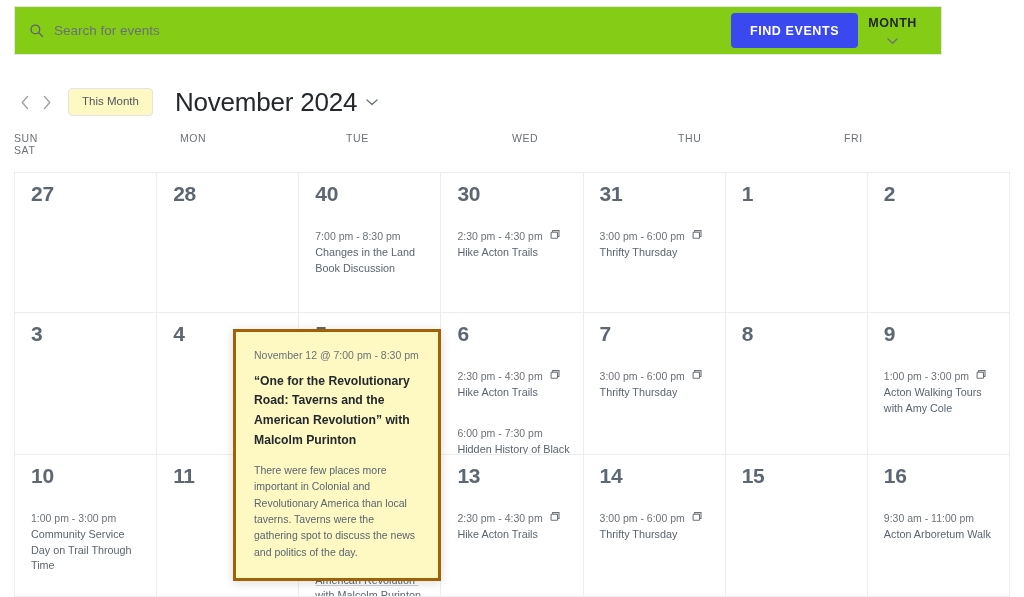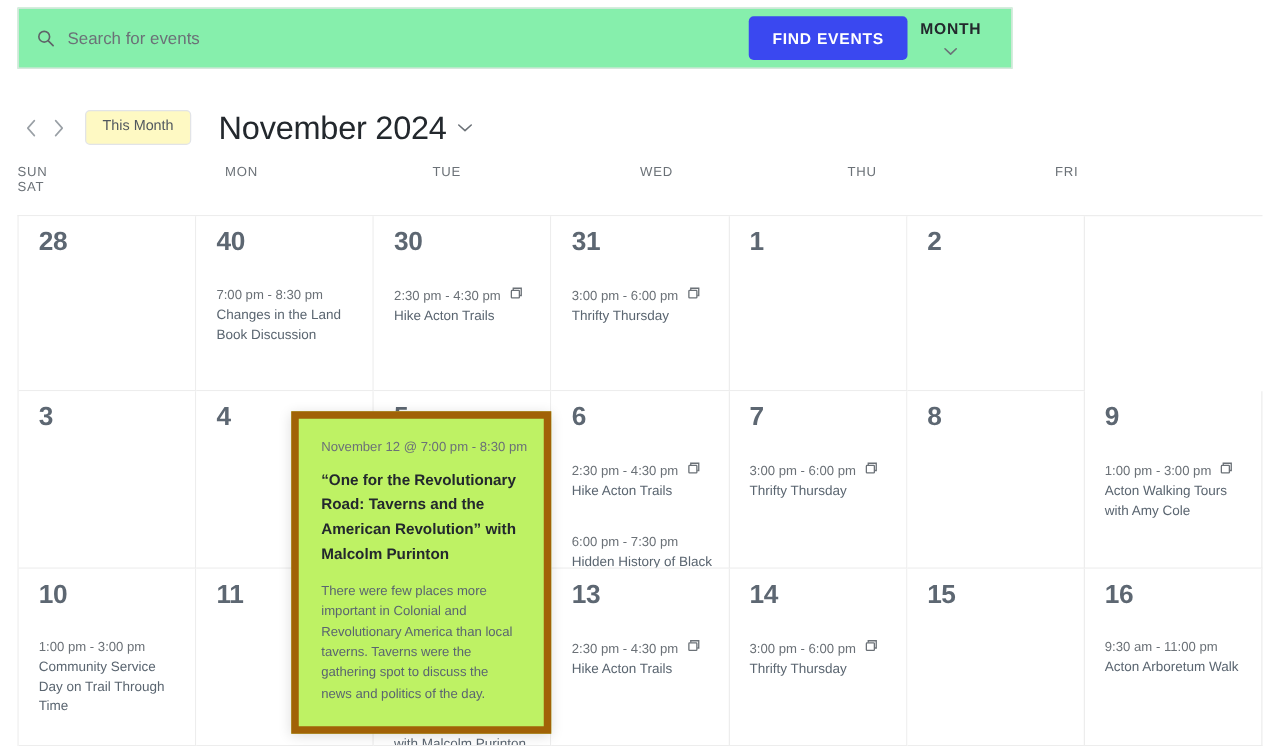--- a/index.html
+++ b/index.html
@@ -16,25 +16,25 @@
     color: #3c434a;
     position: relative;
     -webkit-font-smoothing: antialiased;
   }
 
   
   .searchbar {
     position: absolute;
     left: 14px;
     top: 6px;
-    width: 796px;
+    width: 928px;
     height: 49px;
     box-sizing: border-box;
     border: 1px solid #e5e5e5;
-    background: #86efac;
+    background: #84cc16;
     display: flex;
     align-items: center;
   }
   .search-field {
     display: flex;
     align-items: center;
     flex: 1 1 auto;
     height: 100%;
     padding-left: 14px;
     gap: 10px;
@@ -228,22 +228,22 @@
     text-decoration-color: #c9ced3;
   }
 
   
   .tooltip {
     position: absolute;
     left: 233px;
     top: 329px;
     width: 208px;
     box-sizing: border-box;
-    background: #bef264;
-    border: 6px solid #a16207;
+    background: #fef9c3;
+    border: 3px solid #a16207;
     box-shadow: 0 2px 10px rgba(0,0,0,0.14);
     padding: 16px 18px 18px 18px;
     z-index: 50;
   }
   .tooltip-date {
     font-size: 10.5px;
     color: #6b7177;
     line-height: 1.4;
     margin-bottom: 9px;
     white-space: nowrap;
@@ -308,20 +308,23 @@
     <div class="weekday">TUE</div>
     <div class="weekday">WED</div>
     <div class="weekday">THU</div>
     <div class="weekday">FRI</div>
     <div class="weekday">SAT</div>
   </div>
 
 <div class="calendar">
     <div class="week w1">
       <div class="daycell">
+        <div class="daynum">27</div>
+      </div>
+      <div class="daycell">
         <div class="daynum">28</div>
       </div>
       <div class="daycell">
         <div class="daynum">40</div>
         <div class="event">
           <div class="event-time">
             <span>7:00 pm - 8:30 pm</span>
           </div>
           <div class="event-title"><a href="#">Changes in the Land Book Discussion</a></div>
         </div>

